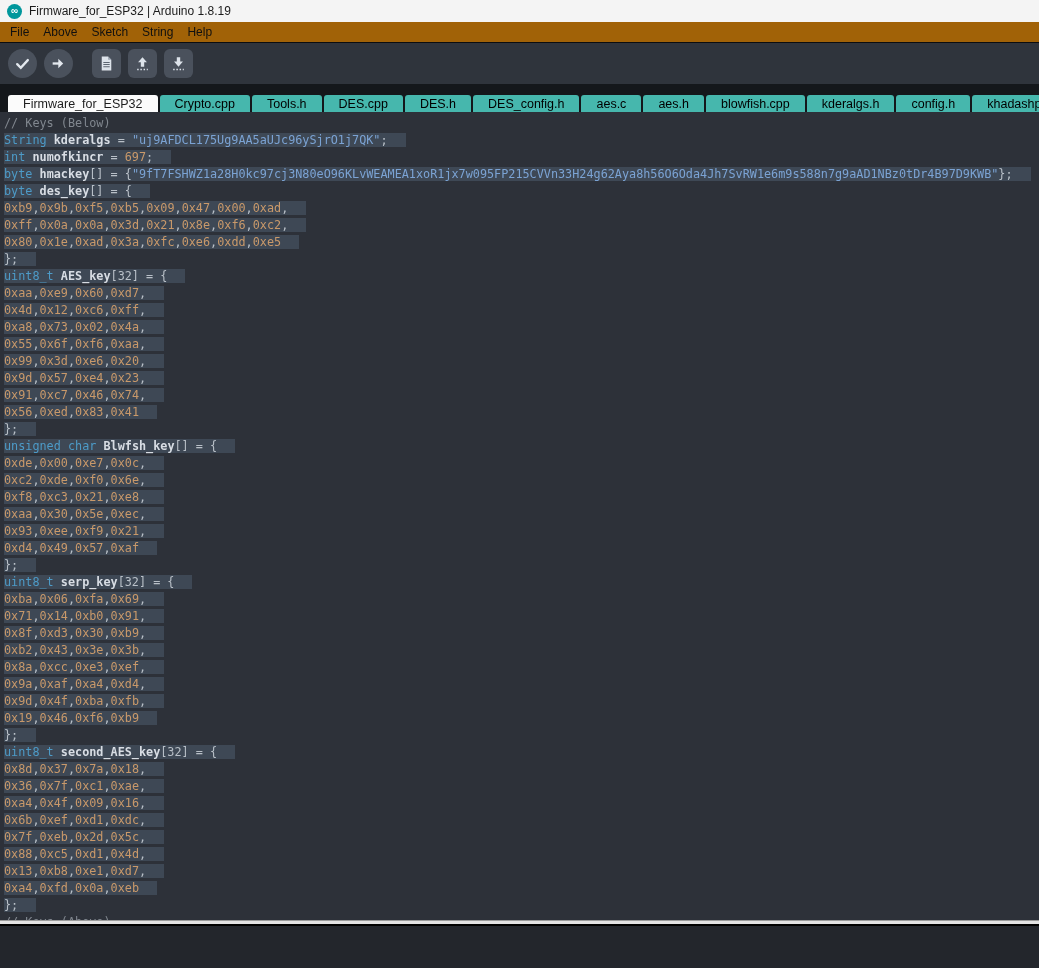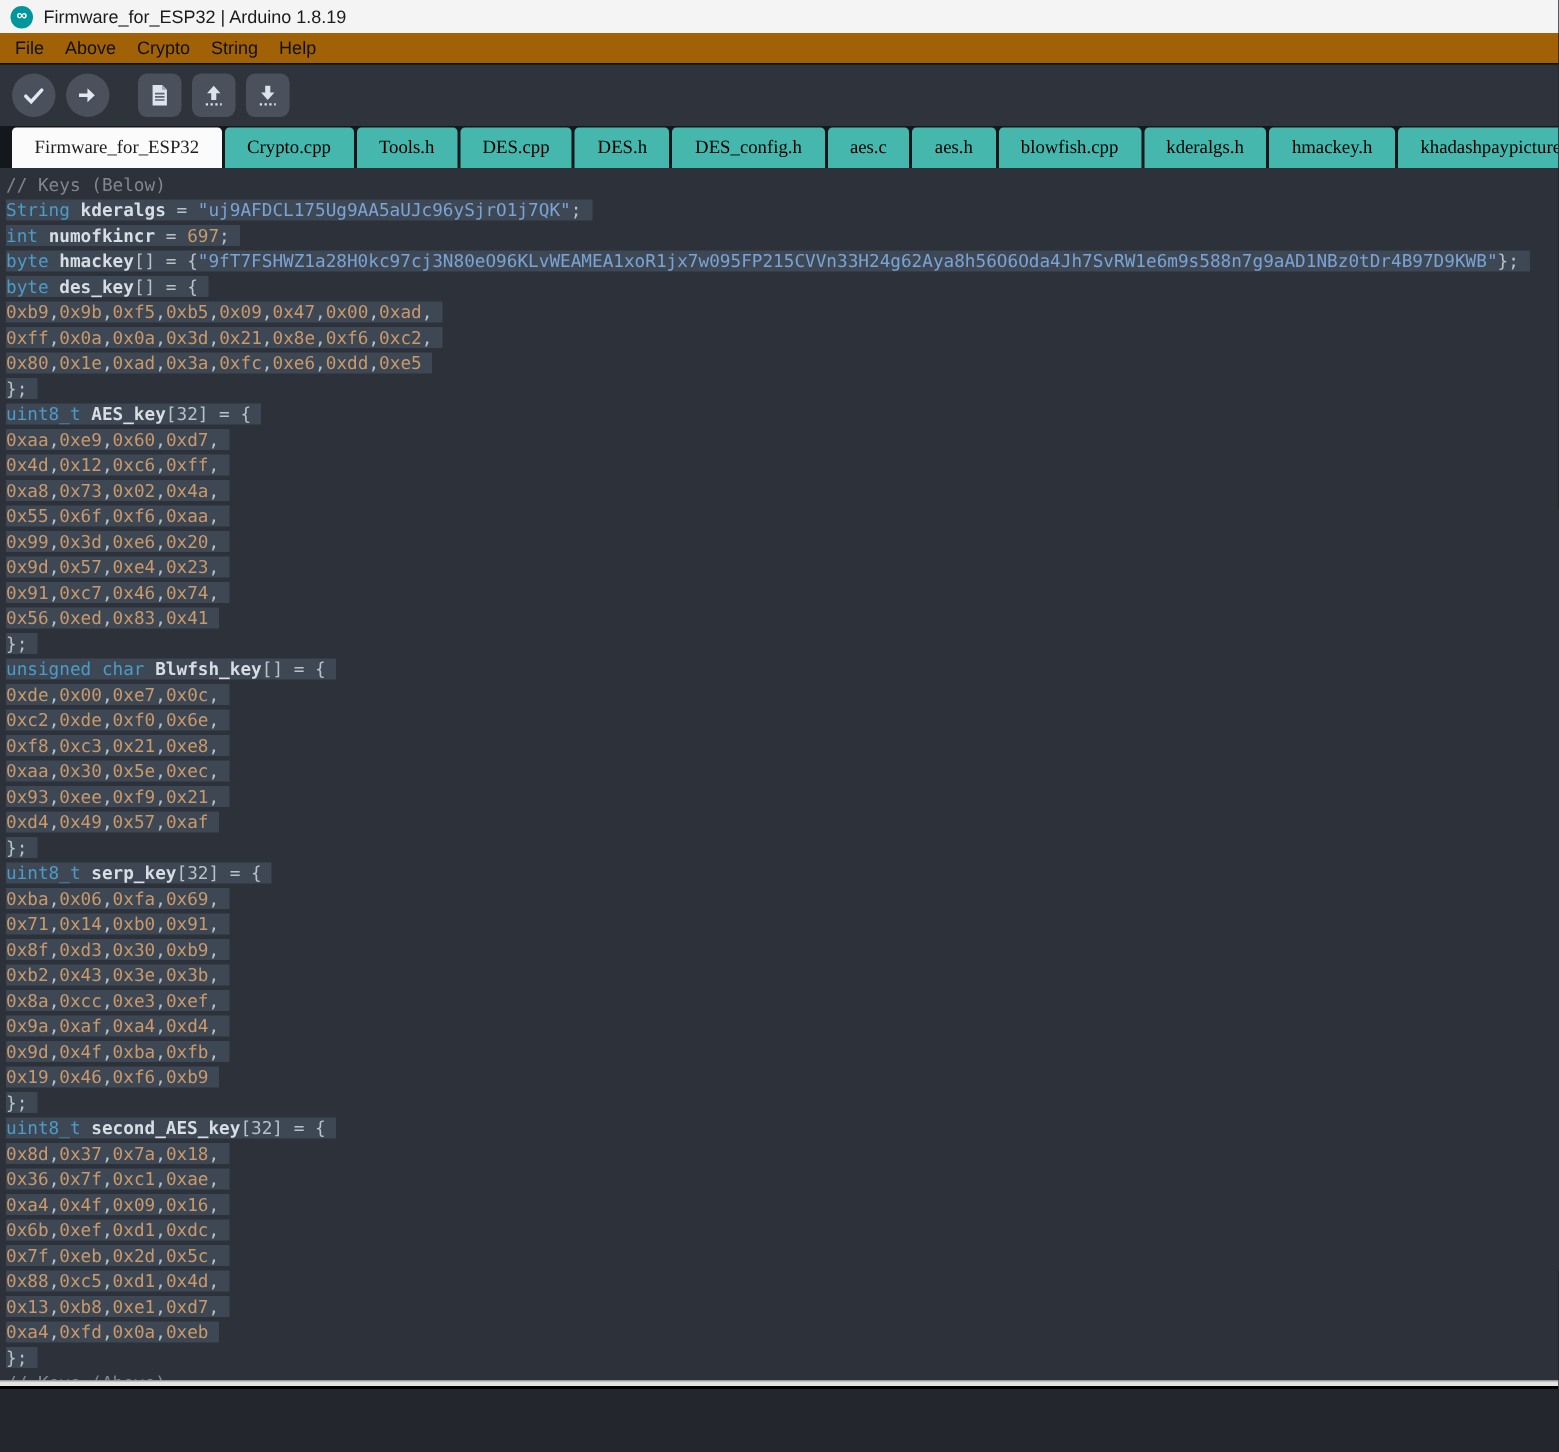--- a/index.html
+++ b/index.html
@@ -24,33 +24,33 @@
              display:flex; align-items:center; gap:7px; padding-left:8px; flex:0 0 auto; }
   .tbtn { width:29px; height:29px; background:#4a515c; display:flex; align-items:center;
           justify-content:center; cursor:pointer; }
   .tbtn.round { border-radius:50%; }
   .tbtn.sq { border-radius:6px; }
   .tbtn .ticon { display:flex; }
 
   
   .tabstrip { height:28px; background:#14171b; display:flex; align-items:flex-end;
               padding-left:8px; flex:0 0 auto; overflow:hidden; }
-  .tab { height:27px; display:flex; align-items:center; padding:0 15px;
+  .tab { height:17px; display:flex; align-items:center; padding:0 15px;
          font-size:12.5px; margin-right:2px; border-radius:3px 3px 0 0;
-         white-space:nowrap; cursor:pointer;font-family:Liberation Serif, serif; }
+         white-space:nowrap; cursor:pointer; }
   .tab.inactive { background:#46b7ad; color:#000000; }
   .tab.active { background:#fbfbfb; color:#1d1d1d; }
 
   
   .editor { height:808px; background:#2d3139; padding:3px 0 0 4px;
             font-family:"DejaVu Sans Mono","Liberation Mono",monospace;
             font-size:11.8px; line-height:17px; white-space:pre; overflow:hidden;
             flex:0 0 auto; cursor:text; }
   .line { height:17px; }
-  .sel { background:#3e4855; padding-right:7px; }
+  .sel { background:#3e4855; padding-right:18px; }
   .t-cm { color:#81878f; }
   .t-kw { color:#4d9bc8; }
   .t-id { color:#d8dde4; font-weight:bold; }
   .t-pl { color:#b9c0c8; }
   .t-st { color:#7ba3d4; }
   .t-nu { color:#c9996a; }
 
   
   .splitter { height:6px; background:#e3e3e3; border-top:1px solid #9a9a9a;
               border-bottom:2px solid #000; cursor:row-resize; flex:0 0 auto; }
@@ -61,21 +61,21 @@
 
 <div class="window">
   <div class="titlebar">
     <span class="applogo">∞</span>
     <span>Firmware_for_ESP32 | Arduino 1.8.19</span>
   </div>
 
   <div class="menubar">
       <div class="menu-item">File</div>
       <div class="menu-item">Above</div>
-      <div class="menu-item">Crypto</div>
+      <div class="menu-item">Sketch</div>
       <div class="menu-item">String</div>
       <div class="menu-item">Help</div>
     </div>
 
   <div class="toolbar">
       <div class="tbtn round">
         <span class="ticon">
           <svg width="17" height="17" viewBox="0 0 16 16">
             <path d="M3 8.6l3.4 3.4L13 4.8" stroke="#e3e8ee" stroke-width="2.2" fill="none" stroke-linecap="round"></path>
           </svg>
@@ -120,21 +120,21 @@
       <div class="tab active">Firmware_for_ESP32</div>
       <div class="tab inactive">Crypto.cpp</div>
       <div class="tab inactive">Tools.h</div>
       <div class="tab inactive">DES.cpp</div>
       <div class="tab inactive">DES.h</div>
       <div class="tab inactive">DES_config.h</div>
       <div class="tab inactive">aes.c</div>
       <div class="tab inactive">aes.h</div>
       <div class="tab inactive">blowfish.cpp</div>
       <div class="tab inactive">kderalgs.h</div>
-      <div class="tab inactive">hmackey.h</div>
+      <div class="tab inactive">config.h</div>
       <div class="tab inactive">khadashpaypictures.h</div>
     </div>
 
   <div class="editor"><div class="line"><span><span class="t-cm">// Keys (Below)</span></span></div><div class="line"><span class="sel"><span class="t-kw">String</span><span class="t-pl"> </span><span class="t-id">kderalgs</span><span class="t-pl"> = </span><span class="t-st">"uj9AFDCL175Ug9AA5aUJc96ySjrO1j7QK"</span><span class="t-pl">;</span></span></div><div class="line"><span class="sel"><span class="t-kw">int</span><span class="t-pl"> </span><span class="t-id">numofkincr</span><span class="t-pl"> = </span><span class="t-nu">697</span><span class="t-pl">;</span></span></div><div class="line"><span class="sel"><span class="t-kw">byte</span><span class="t-pl"> </span><span class="t-id">hmackey</span><span class="t-pl">[] = {</span><span class="t-st">"9fT7FSHWZ1a28H0kc97cj3N80eO96KLvWEAMEA1xoR1jx7w095FP215CVVn33H24g62Aya8h56O6Oda4Jh7SvRW1e6m9s588n7g9aAD1NBz0tDr4B97D9KWB"</span><span class="t-pl">};</span></span></div><div class="line"><span class="sel"><span class="t-kw">byte</span><span class="t-pl"> </span><span class="t-id">des_key</span><span class="t-pl">[] = {</span></span></div><div class="line"><span class="sel"><span class="t-nu">0xb9</span><span class="t-pl">,</span><span class="t-nu">0x9b</span><span class="t-pl">,</span><span class="t-nu">0xf5</span><span class="t-pl">,</span><span class="t-nu">0xb5</span><span class="t-pl">,</span><span class="t-nu">0x09</span><span class="t-pl">,</span><span class="t-nu">0x47</span><span class="t-pl">,</span><span class="t-nu">0x00</span><span class="t-pl">,</span><span class="t-nu">0xad</span><span class="t-pl">,</span></span></div><div class="line"><span class="sel"><span class="t-nu">0xff</span><span class="t-pl">,</span><span class="t-nu">0x0a</span><span class="t-pl">,</span><span class="t-nu">0x0a</span><span class="t-pl">,</span><span class="t-nu">0x3d</span><span class="t-pl">,</span><span class="t-nu">0x21</span><span class="t-pl">,</span><span class="t-nu">0x8e</span><span class="t-pl">,</span><span class="t-nu">0xf6</span><span class="t-pl">,</span><span class="t-nu">0xc2</span><span class="t-pl">,</span></span></div><div class="line"><span class="sel"><span class="t-nu">0x80</span><span class="t-pl">,</span><span class="t-nu">0x1e</span><span class="t-pl">,</span><span class="t-nu">0xad</span><span class="t-pl">,</span><span class="t-nu">0x3a</span><span class="t-pl">,</span><span class="t-nu">0xfc</span><span class="t-pl">,</span><span class="t-nu">0xe6</span><span class="t-pl">,</span><span class="t-nu">0xdd</span><span class="t-pl">,</span><span class="t-nu">0xe5</span></span></div><div class="line"><span class="sel"><span class="t-pl">};</span></span></div><div class="line"><span class="sel"><span class="t-kw">uint8_t</span><span class="t-pl"> </span><span class="t-id">AES_key</span><span class="t-pl">[32] = {</span></span></div><div class="line"><span class="sel"><span class="t-nu">0xaa</span><span class="t-pl">,</span><span class="t-nu">0xe9</span><span class="t-pl">,</span><span class="t-nu">0x60</span><span class="t-pl">,</span><span class="t-nu">0xd7</span><span class="t-pl">,</span></span></div><div class="line"><span class="sel"><span class="t-nu">0x4d</span><span class="t-pl">,</span><span class="t-nu">0x12</span><span class="t-pl">,</span><span class="t-nu">0xc6</span><span class="t-pl">,</span><span class="t-nu">0xff</span><span class="t-pl">,</span></span></div><div class="line"><span class="sel"><span class="t-nu">0xa8</span><span class="t-pl">,</span><span class="t-nu">0x73</span><span class="t-pl">,</span><span class="t-nu">0x02</span><span class="t-pl">,</span><span class="t-nu">0x4a</span><span class="t-pl">,</span></span></div><div class="line"><span class="sel"><span class="t-nu">0x55</span><span class="t-pl">,</span><span class="t-nu">0x6f</span><span class="t-pl">,</span><span class="t-nu">0xf6</span><span class="t-pl">,</span><span class="t-nu">0xaa</span><span class="t-pl">,</span></span></div><div class="line"><span class="sel"><span class="t-nu">0x99</span><span class="t-pl">,</span><span class="t-nu">0x3d</span><span class="t-pl">,</span><span class="t-nu">0xe6</span><span class="t-pl">,</span><span class="t-nu">0x20</span><span class="t-pl">,</span></span></div><div class="line"><span class="sel"><span class="t-nu">0x9d</span><span class="t-pl">,</span><span class="t-nu">0x57</span><span class="t-pl">,</span><span class="t-nu">0xe4</span><span class="t-pl">,</span><span class="t-nu">0x23</span><span class="t-pl">,</span></span></div><div class="line"><span class="sel"><span class="t-nu">0x91</span><span class="t-pl">,</span><span class="t-nu">0xc7</span><span class="t-pl">,</span><span class="t-nu">0x46</span><span class="t-pl">,</span><span class="t-nu">0x74</span><span class="t-pl">,</span></span></div><div class="line"><span class="sel"><span class="t-nu">0x56</span><span class="t-pl">,</span><span class="t-nu">0xed</span><span class="t-pl">,</span><span class="t-nu">0x83</span><span class="t-pl">,</span><span class="t-nu">0x41</span></span></div><div class="line"><span class="sel"><span class="t-pl">};</span></span></div><div class="line"><span class="sel"><span class="t-kw">unsigned</span><span class="t-pl"> </span><span class="t-kw">char</span><span class="t-pl"> </span><span class="t-id">Blwfsh_key</span><span class="t-pl">[] = {</span></span></div><div class="line"><span class="sel"><span class="t-nu">0xde</span><span class="t-pl">,</span><span class="t-nu">0x00</span><span class="t-pl">,</span><span class="t-nu">0xe7</span><span class="t-pl">,</span><span class="t-nu">0x0c</span><span class="t-pl">,</span></span></div><div class="line"><span class="sel"><span class="t-nu">0xc2</span><span class="t-pl">,</span><span class="t-nu">0xde</span><span class="t-pl">,</span><span class="t-nu">0xf0</span><span class="t-pl">,</span><span class="t-nu">0x6e</span><span class="t-pl">,</span></span></div><div class="line"><span class="sel"><span class="t-nu">0xf8</span><span class="t-pl">,</span><span class="t-nu">0xc3</span><span class="t-pl">,</span><span class="t-nu">0x21</span><span class="t-pl">,</span><span class="t-nu">0xe8</span><span class="t-pl">,</span></span></div><div class="line"><span class="sel"><span class="t-nu">0xaa</span><span class="t-pl">,</span><span class="t-nu">0x30</span><span class="t-pl">,</span><span class="t-nu">0x5e</span><span class="t-pl">,</span><span class="t-nu">0xec</span><span class="t-pl">,</span></span></div><div class="line"><span class="sel"><span class="t-nu">0x93</span><span class="t-pl">,</span><span class="t-nu">0xee</span><span class="t-pl">,</span><span class="t-nu">0xf9</span><span class="t-pl">,</span><span class="t-nu">0x21</span><span class="t-pl">,</span></span></div><div class="line"><span class="sel"><span class="t-nu">0xd4</span><span class="t-pl">,</span><span class="t-nu">0x49</span><span class="t-pl">,</span><span class="t-nu">0x57</span><span class="t-pl">,</span><span class="t-nu">0xaf</span></span></div><div class="line"><span class="sel"><span class="t-pl">};</span></span></div><div class="line"><span class="sel"><span class="t-kw">uint8_t</span><span class="t-pl"> </span><span class="t-id">serp_key</span><span class="t-pl">[32] = {</span></span></div><div class="line"><span class="sel"><span class="t-nu">0xba</span><span class="t-pl">,</span><span class="t-nu">0x06</span><span class="t-pl">,</span><span class="t-nu">0xfa</span><span class="t-pl">,</span><span class="t-nu">0x69</span><span class="t-pl">,</span></span></div><div class="line"><span class="sel"><span class="t-nu">0x71</span><span class="t-pl">,</span><span class="t-nu">0x14</span><span class="t-pl">,</span><span class="t-nu">0xb0</span><span class="t-pl">,</span><span class="t-nu">0x91</span><span class="t-pl">,</span></span></div><div class="line"><span class="sel"><span class="t-nu">0x8f</span><span class="t-pl">,</span><span class="t-nu">0xd3</span><span class="t-pl">,</span><span class="t-nu">0x30</span><span class="t-pl">,</span><span class="t-nu">0xb9</span><span class="t-pl">,</span></span></div><div class="line"><span class="sel"><span class="t-nu">0xb2</span><span class="t-pl">,</span><span class="t-nu">0x43</span><span class="t-pl">,</span><span class="t-nu">0x3e</span><span class="t-pl">,</span><span class="t-nu">0x3b</span><span class="t-pl">,</span></span></div><div class="line"><span class="sel"><span class="t-nu">0x8a</span><span class="t-pl">,</span><span class="t-nu">0xcc</span><span class="t-pl">,</span><span class="t-nu">0xe3</span><span class="t-pl">,</span><span class="t-nu">0xef</span><span class="t-pl">,</span></span></div><div class="line"><span class="sel"><span class="t-nu">0x9a</span><span class="t-pl">,</span><span class="t-nu">0xaf</span><span class="t-pl">,</span><span class="t-nu">0xa4</span><span class="t-pl">,</span><span class="t-nu">0xd4</span><span class="t-pl">,</span></span></div><div class="line"><span class="sel"><span class="t-nu">0x9d</span><span class="t-pl">,</span><span class="t-nu">0x4f</span><span class="t-pl">,</span><span class="t-nu">0xba</span><span class="t-pl">,</span><span class="t-nu">0xfb</span><span class="t-pl">,</span></span></div><div class="line"><span class="sel"><span class="t-nu">0x19</span><span class="t-pl">,</span><span class="t-nu">0x46</span><span class="t-pl">,</span><span class="t-nu">0xf6</span><span class="t-pl">,</span><span class="t-nu">0xb9</span></span></div><div class="line"><span class="sel"><span class="t-pl">};</span></span></div><div class="line"><span class="sel"><span class="t-kw">uint8_t</span><span class="t-pl"> </span><span class="t-id">second_AES_key</span><span class="t-pl">[32] = {</span></span></div><div class="line"><span class="sel"><span class="t-nu">0x8d</span><span class="t-pl">,</span><span class="t-nu">0x37</span><span class="t-pl">,</span><span class="t-nu">0x7a</span><span class="t-pl">,</span><span class="t-nu">0x18</span><span class="t-pl">,</span></span></div><div class="line"><span class="sel"><span class="t-nu">0x36</span><span class="t-pl">,</span><span class="t-nu">0x7f</span><span class="t-pl">,</span><span class="t-nu">0xc1</span><span class="t-pl">,</span><span class="t-nu">0xae</span><span class="t-pl">,</span></span></div><div class="line"><span class="sel"><span class="t-nu">0xa4</span><span class="t-pl">,</span><span class="t-nu">0x4f</span><span class="t-pl">,</span><span class="t-nu">0x09</span><span class="t-pl">,</span><span class="t-nu">0x16</span><span class="t-pl">,</span></span></div><div class="line"><span class="sel"><span class="t-nu">0x6b</span><span class="t-pl">,</span><span class="t-nu">0xef</span><span class="t-pl">,</span><span class="t-nu">0xd1</span><span class="t-pl">,</span><span class="t-nu">0xdc</span><span class="t-pl">,</span></span></div><div class="line"><span class="sel"><span class="t-nu">0x7f</span><span class="t-pl">,</span><span class="t-nu">0xeb</span><span class="t-pl">,</span><span class="t-nu">0x2d</span><span class="t-pl">,</span><span class="t-nu">0x5c</span><span class="t-pl">,</span></span></div><div class="line"><span class="sel"><span class="t-nu">0x88</span><span class="t-pl">,</span><span class="t-nu">0xc5</span><span class="t-pl">,</span><span class="t-nu">0xd1</span><span class="t-pl">,</span><span class="t-nu">0x4d</span><span class="t-pl">,</span></span></div><div class="line"><span class="sel"><span class="t-nu">0x13</span><span class="t-pl">,</span><span class="t-nu">0xb8</span><span class="t-pl">,</span><span class="t-nu">0xe1</span><span class="t-pl">,</span><span class="t-nu">0xd7</span><span class="t-pl">,</span></span></div><div class="line"><span class="sel"><span class="t-nu">0xa4</span><span class="t-pl">,</span><span class="t-nu">0xfd</span><span class="t-pl">,</span><span class="t-nu">0x0a</span><span class="t-pl">,</span><span class="t-nu">0xeb</span></span></div><div class="line"><span class="sel"><span class="t-pl">};</span></span></div><div class="line"><span><span class="t-cm">// Keys (Above)</span></span></div></div>
 
   <div class="splitter"></div>
 
   <div class="console"></div>
 </div>
 

